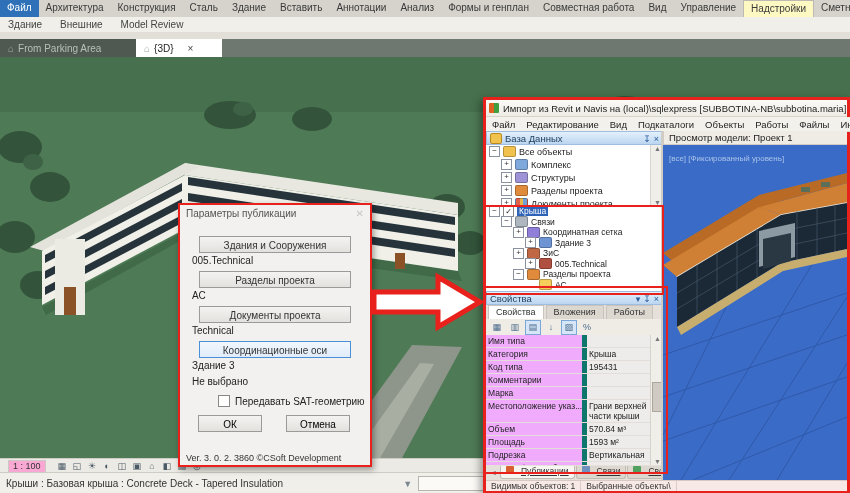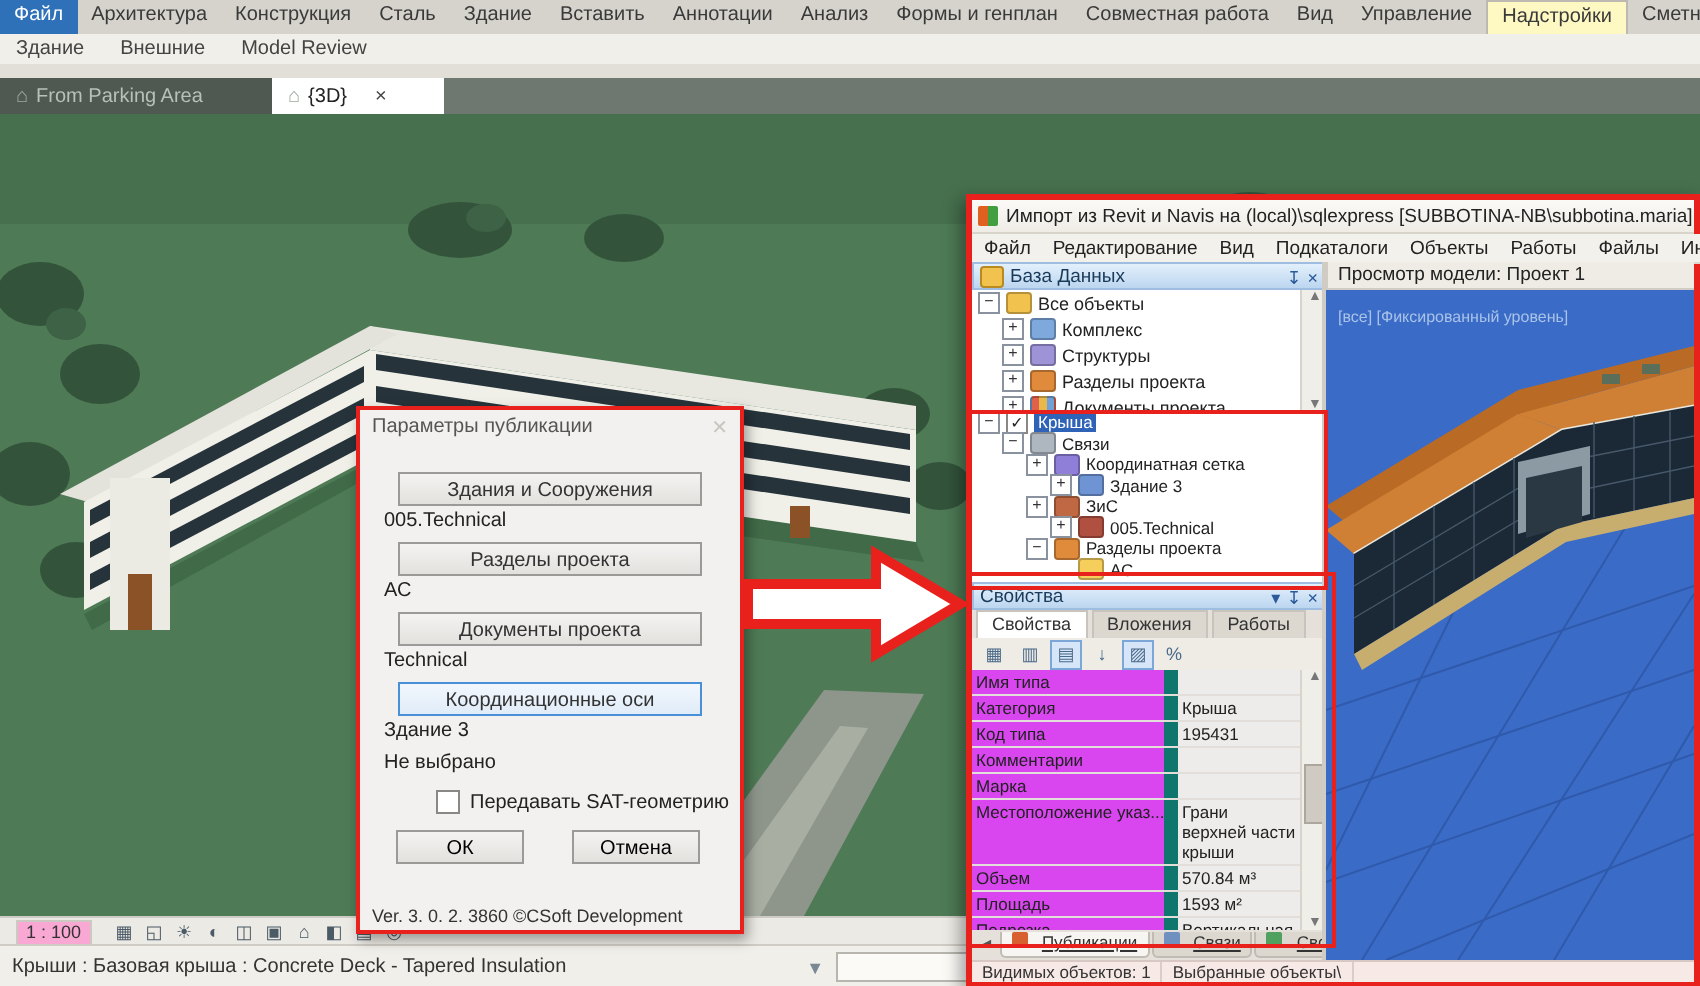--- a/index.html
+++ b/index.html
@@ -84,21 +84,21 @@
   #prop-tabs{position:absolute;left:0;top:205px;width:177px;height:14px;background:#E5E1DA;display:flex;align-items:flex-end;
      font-size:9px;color:#333;border-bottom:1px solid #C8C4BC;}
   .ptab{padding:1px 7px;border:1px solid #C8C4BC;border-bottom:none;background:#DCD8D0;margin-left:2px;height:11px;}
   .ptab.active{background:#FFFFFF;}
   #prop-toolbar{position:absolute;left:0;top:219px;width:177px;height:16px;background:#EFECE6;display:flex;gap:2px;
      align-items:center;padding-left:3px;border-bottom:1px solid #D0CCC4;}
   .pt-icon{width:14px;height:13px;font-size:9px;line-height:13px;text-align:center;color:#4a6a8a;border:1px solid transparent;}
   .pt-icon.active{border:1px solid #7AA7D8;background:#D6E6F8;}
   #prop-table{position:absolute;left:0;top:235px;width:164px;height:130px;background:#fff;overflow:hidden;font-size:8.5px;}
   .prow{display:flex;border-bottom:1px solid #E4DEDA;}
-  .prow .pl{width:92px;flex:none;padding:1px 2px;color:#222;border-right:7px solid #0f766e;background:#d946ef;
+  .prow .pl{width:92px;flex:none;padding:1px 2px;color:#222;border-right:5px solid #0f766e;background:#f0abfc;
      white-space:nowrap;overflow:hidden;}
   .prow .pv{flex:1;padding:1px 2px;background:#EDECEA;color:#222;line-height:10px;}
   #prop-scroll{position:absolute;left:164px;top:235px;width:13px;height:130px;background:#F0EEE8;border-left:1px solid #D8D4CC;
      display:flex;flex-direction:column;align-items:center;font-size:7px;color:#777;}
   #prop-scroll .thumb{width:9px;height:28px;background:#CFCBC3;border:1px solid #ABA79F;margin-top:40px;}
   
   #cl-bottom-tabs{position:absolute;left:0;top:365px;width:177px;height:15px;background:#E5E1DA;display:flex;
      align-items:center;font-size:8.5px;color:#333;gap:1px;padding-left:2px;}
   .btab{display:flex;gap:7px;border:1px solid #C0BCB4;border-top:none;padding:0 5px;height:12px;
      background:#DCD8D0;border-radius:0 0 3px 3px;text-decoration:underline;}

